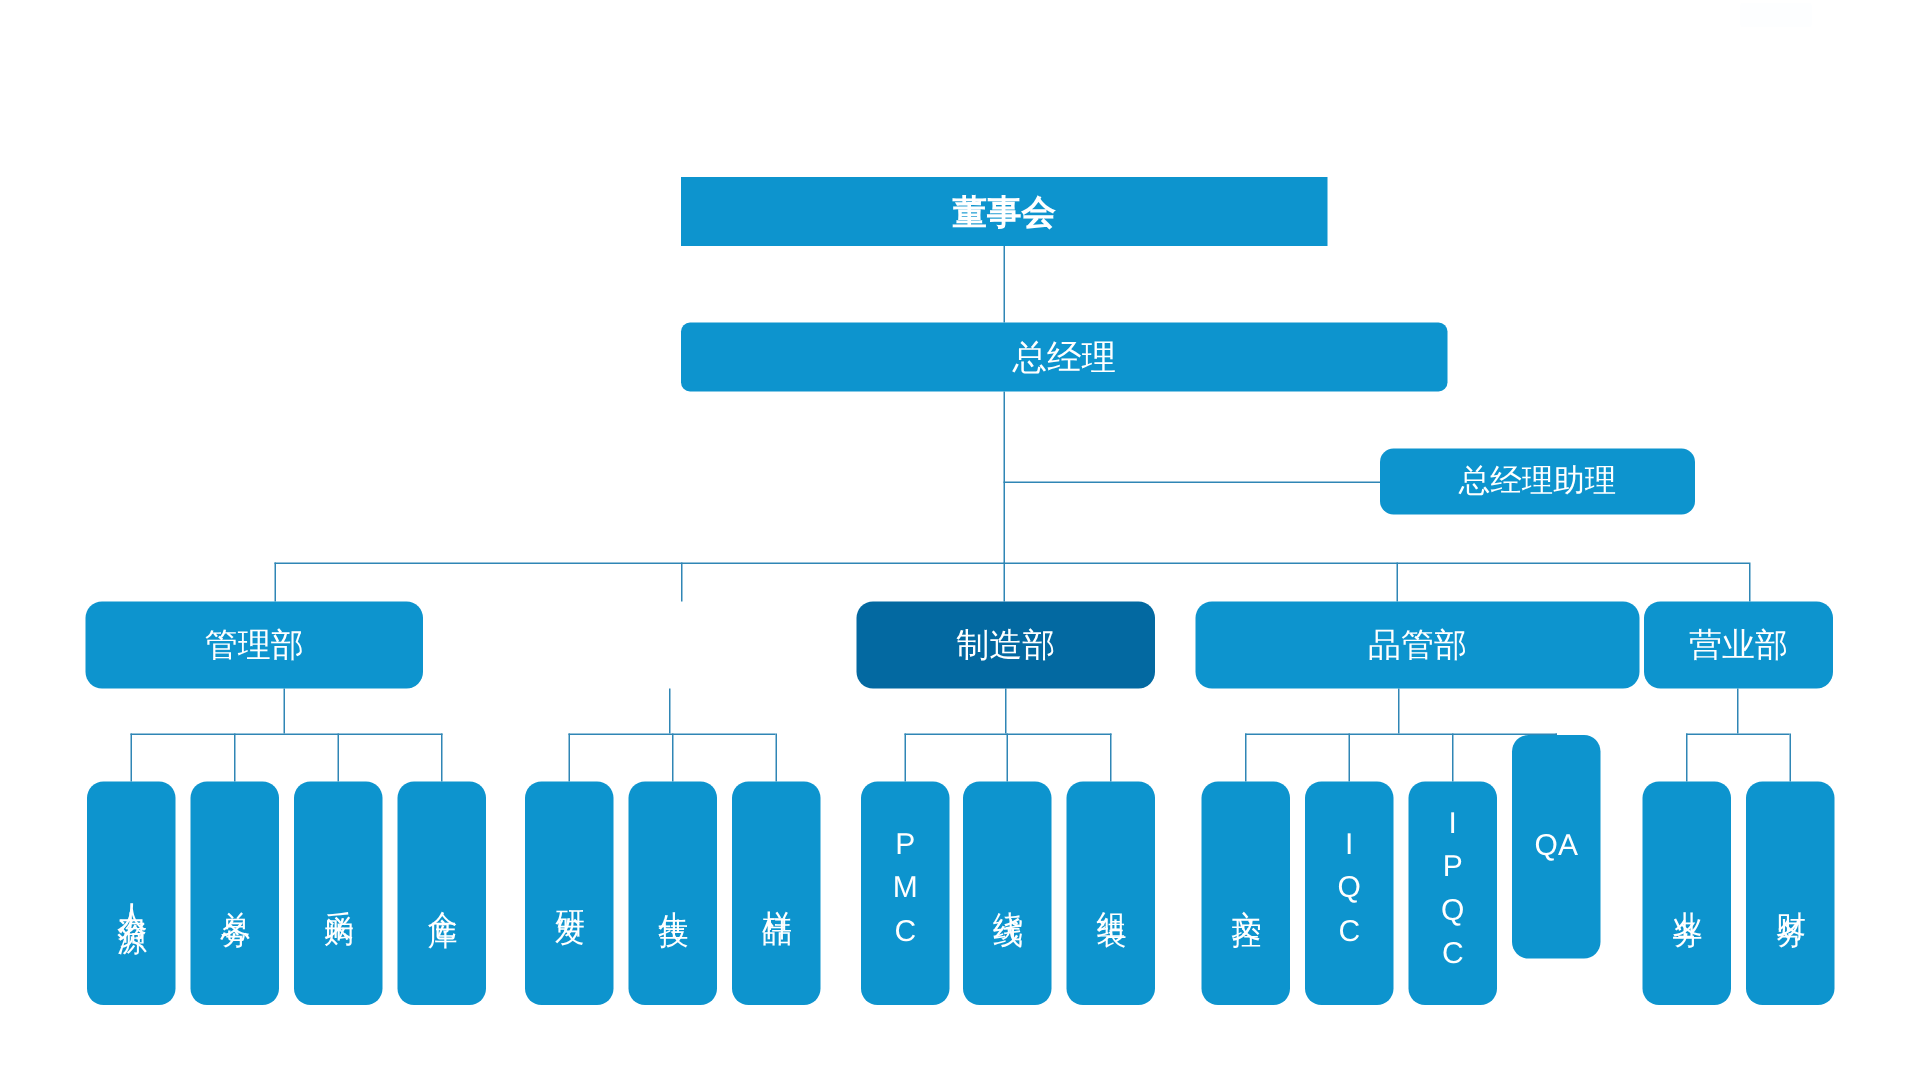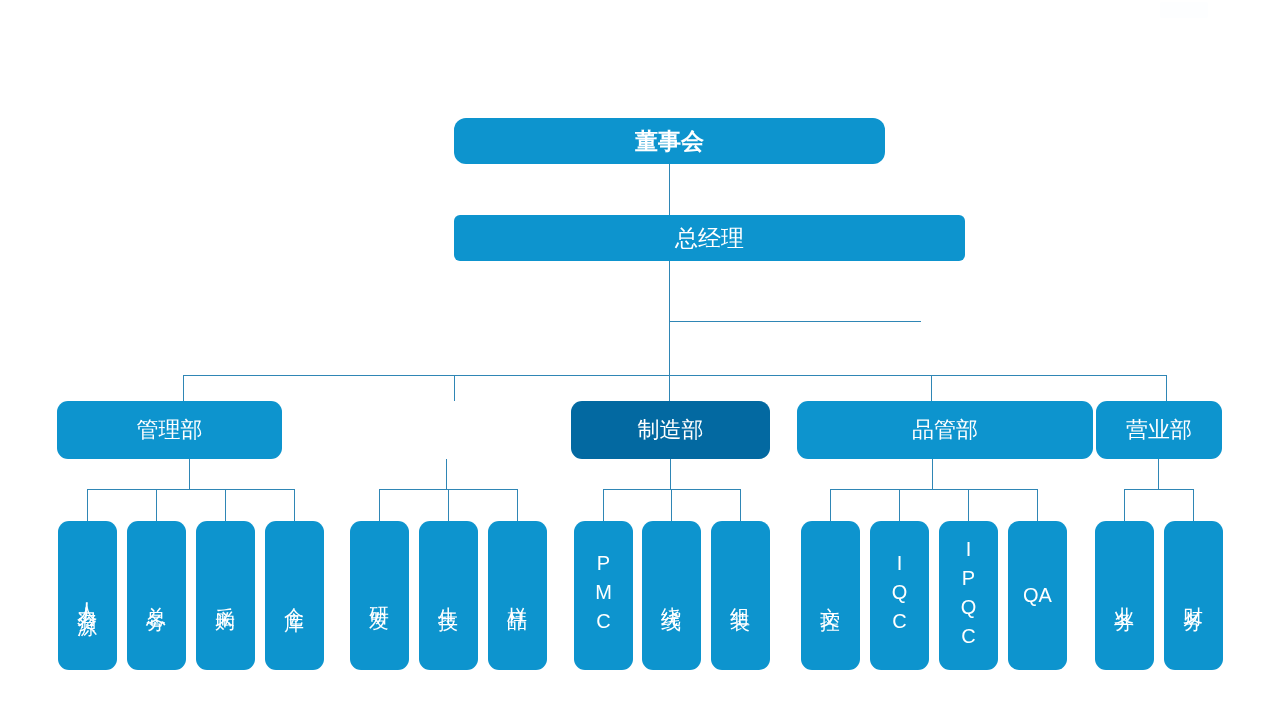--- a/index.html
+++ b/index.html
@@ -35,21 +35,21 @@
     display: flex;
     align-items: center;
     justify-content: center;
     box-sizing: border-box;
     text-align: center;
     line-height: 1.15;
   }
   .node.lvl0 {
     font-size: 23px;
     font-weight: bold;
-    border-radius: 12px;
+    border-radius: 0;
   }
   .node.lvl1 {
     font-size: 23px;
     font-weight: normal;
     border-radius: 6px;
   }
   .node.aide {
     font-size: 21px;
     font-weight: normal;
     border-radius: 9px;
@@ -145,20 +145,23 @@
   <div class="line v" style="left: 1193px; top: 489px; height: 32px; background: rgb(47, 134, 181);"></div>
 
   <div class="node lvl0" style="left: 454px; top: 118px; width: 431px; height: 46px; background: rgb(13, 148, 206); color: rgb(255, 255, 255);">
     <span class="htext">董事会</span>
   </div>
 
   <div class="node lvl1" style="left: 454px; top: 215px; width: 511px; height: 46px; background: rgb(13, 148, 206); color: rgb(255, 255, 255);">
     <span class="htext">总经理</span>
   </div>
 
+  <div class="node aide" style="left: 920px; top: 299px; width: 210px; height: 44px; background: rgb(13, 148, 206); color: rgb(255, 255, 255);">
+    <span class="htext">总经理助理</span>
+  </div>
 
   <div class="node dept" style="left: 57px; top: 401px; width: 225px; height: 58px; background: rgb(13, 148, 206); color: rgb(255, 255, 255);">
     <span class="htext">管理部</span>
   </div>
   <div class="node dept" style="left: 571px; top: 401px; width: 199px; height: 58px; background: #0369a1; color: rgb(255, 255, 255);">
     <span class="htext">制造部</span>
   </div>
   <div class="node dept" style="left: 797px; top: 401px; width: 296px; height: 58px; background: rgb(13, 148, 206); color: rgb(255, 255, 255);">
     <span class="htext">品管部</span>
   </div>
@@ -201,21 +204,21 @@
 
   <div class="node sub" style="left: 801px; top: 521px; width: 59px; height: 149px; background: rgb(13, 148, 206); color: rgb(255, 255, 255);">
     <span class="vtext">文控</span>
   </div>
   <div class="node sub" style="left: 870px; top: 521px; width: 59px; height: 149px; background: rgb(13, 148, 206); color: rgb(255, 255, 255);">
     <span class="vtext latin">IQC</span>
   </div>
   <div class="node sub" style="left: 939px; top: 521px; width: 59px; height: 149px; background: rgb(13, 148, 206); color: rgb(255, 255, 255);">
     <span class="vtext latin">IPQC</span>
   </div>
-  <div class="node sub" style="left: 1008px; top: 521px; width: 59px; height: 149px; background: rgb(13, 148, 206); color: rgb(255, 255, 255);">
+  <div class="node sub" style="left: 1008px; top: 490px; width: 59px; height: 149px; background: rgb(13, 148, 206); color: rgb(255, 255, 255);">
     <span class="htext">QA</span>
   </div>
 
   <div class="node sub" style="left: 1095px; top: 521px; width: 59px; height: 149px; background: rgb(13, 148, 206); color: rgb(255, 255, 255);">
     <span class="vtext">业务</span>
   </div>
   <div class="node sub" style="left: 1164px; top: 521px; width: 59px; height: 149px; background: rgb(13, 148, 206); color: rgb(255, 255, 255);">
     <span class="vtext">财务</span>
   </div>
 

